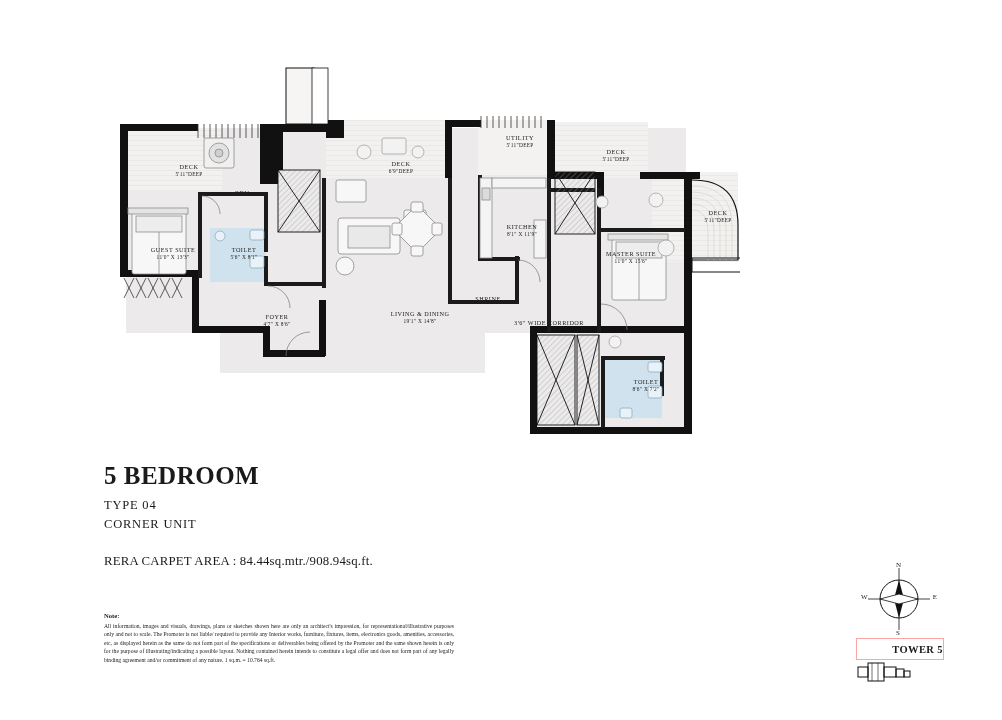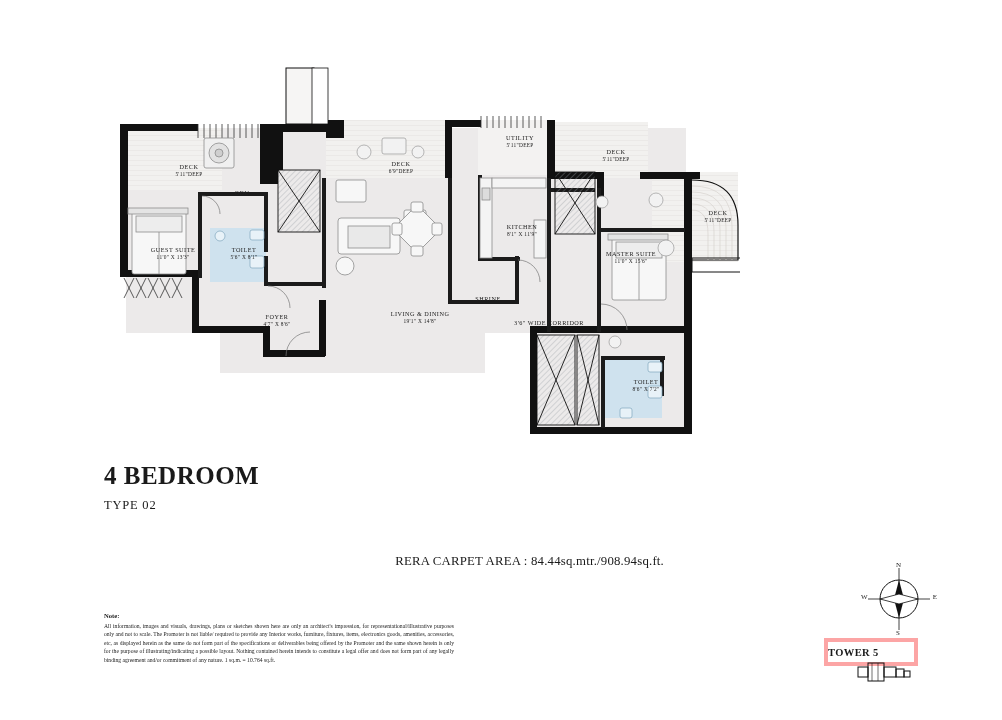--- a/index.html
+++ b/index.html
@@ -12,36 +12,36 @@
   .walls{position:absolute;left:0;top:0;width:100%;height:100%;}
   .lbl{position:absolute;font-family:"Liberation Serif",serif;color:#222;
        text-align:center;letter-spacing:.2px;line-height:1.25;}
   .lbl .n{display:block;font-size:6.2px;letter-spacing:.5px;}
   .lbl .d{display:block;font-size:5.4px;letter-spacing:.3px;}
 
   
   .titleblock{position:absolute;left:104px;top:462px;width:520px;}
   .t-main{font-size:25px;font-weight:bold;letter-spacing:.5px;margin:0 0 6px 0;}
   .t-sub{font-size:12.5px;letter-spacing:.8px;margin:0;line-height:1.55;}
-  .areas{position:absolute;left:104px;top:551px;width:560px;text-align:right;}
+  .areas{position:absolute;left:104px;top:551px;width:560px;}
   .areas div{font-size:12.8px;letter-spacing:.2px;line-height:1.62;}
   .note{position:absolute;left:104px;top:612px;width:350px;}
   .note .h{font-size:6.6px;font-weight:bold;margin-bottom:3px;}
   .note .b{font-size:5.6px;line-height:1.5;text-align:justify;color:#222;}
 
   
   .compass{position:absolute;left:862px;top:562px;width:74px;height:74px;}
   .compass .c-n,.compass .c-s,.compass .c-e,.compass .c-w{
     position:absolute;font-size:7px;color:#222;}
   .c-n{left:34px;top:-1px;} .c-s{left:34px;bottom:-1px;}
   .c-w{left:-1px;top:31px;} .c-e{right:-1px;top:31px;}
 
   
-  .tower{position:absolute;left:824px;top:638px;width:86px;height:20px;
-        border:4px solid #fca5a5;display:flex;align-items:center;justify-content:flex-start;}
+  .tower{position:absolute;left:856px;top:638px;width:86px;height:20px;
+        border:1px solid #fca5a5;display:flex;align-items:center;justify-content:flex-end;}
   .tower span{font-size:10.5px;font-weight:bold;letter-spacing:.4px;}
   .towericon{position:absolute;left:856px;top:659px;width:60px;height:26px;}
 </style>
 </head>
 <body>
 
 <div class="plan">
   <svg class="walls" viewBox="0 0 640 380" xmlns="http://www.w3.org/2000/svg">
     <defs>
       <pattern id="hatch" width="4" height="4" patternUnits="userSpaceOnUse" patternTransform="rotate(45)">
@@ -321,22 +321,23 @@
     <span class="n">3'6" WIDE CORRIDOR</span>
       <span class="d"></span>
     </div>
   <div class="lbl" style="left:518px;top:318px;width:56px">
     <span class="n">TOILET</span>
       <span class="d">8'6" X 7'2"</span>
     </div>
 </div>
 
 <div class="titleblock">
-  <div class="t-main">4 BEDROOM</div>
-  <div class="t-sub">TYPE 02</div>
+  <div class="t-main">5 BEDROOM</div>
+  <div class="t-sub">TYPE 04</div>
+  <div class="t-sub">CORNER UNIT</div>
 </div>
 
 <div class="areas">
   <div>RERA CARPET AREA : 84.44sq.mtr./908.94sq.ft.</div>
 </div>
 
 <div class="note">
   <div class="h">Note:</div>
   <div class="b">All information, images and visuals, drawings, plans or sketches shown here are only an architect's impression, for representational/illustrative purposes only and not to scale. The Promoter is not liable/ required to provide any Interior works, furniture, fixtures, items, electronics goods, amenities, accessories, etc, as displayed herein as the same do not form part of the specifications or deliverables being offered by the Promoter and the same shown herein is only for the purpose of illustrating/indicating a possible layout. Nothing contained herein intends to constitute a legal offer and does not form part of any legally binding agreement and/or commitment of any nature. 1 sq.m. = 10.764 sq.ft.</div>
 </div>

